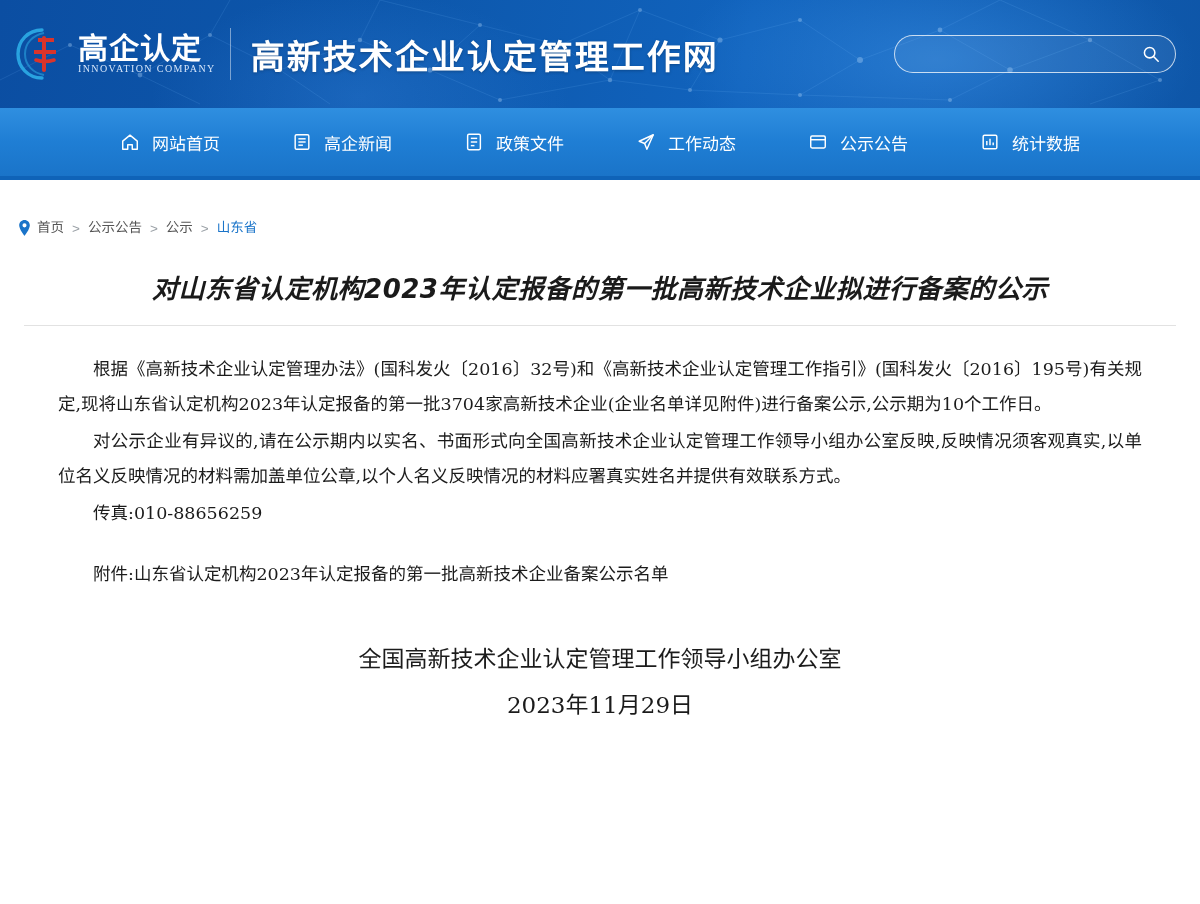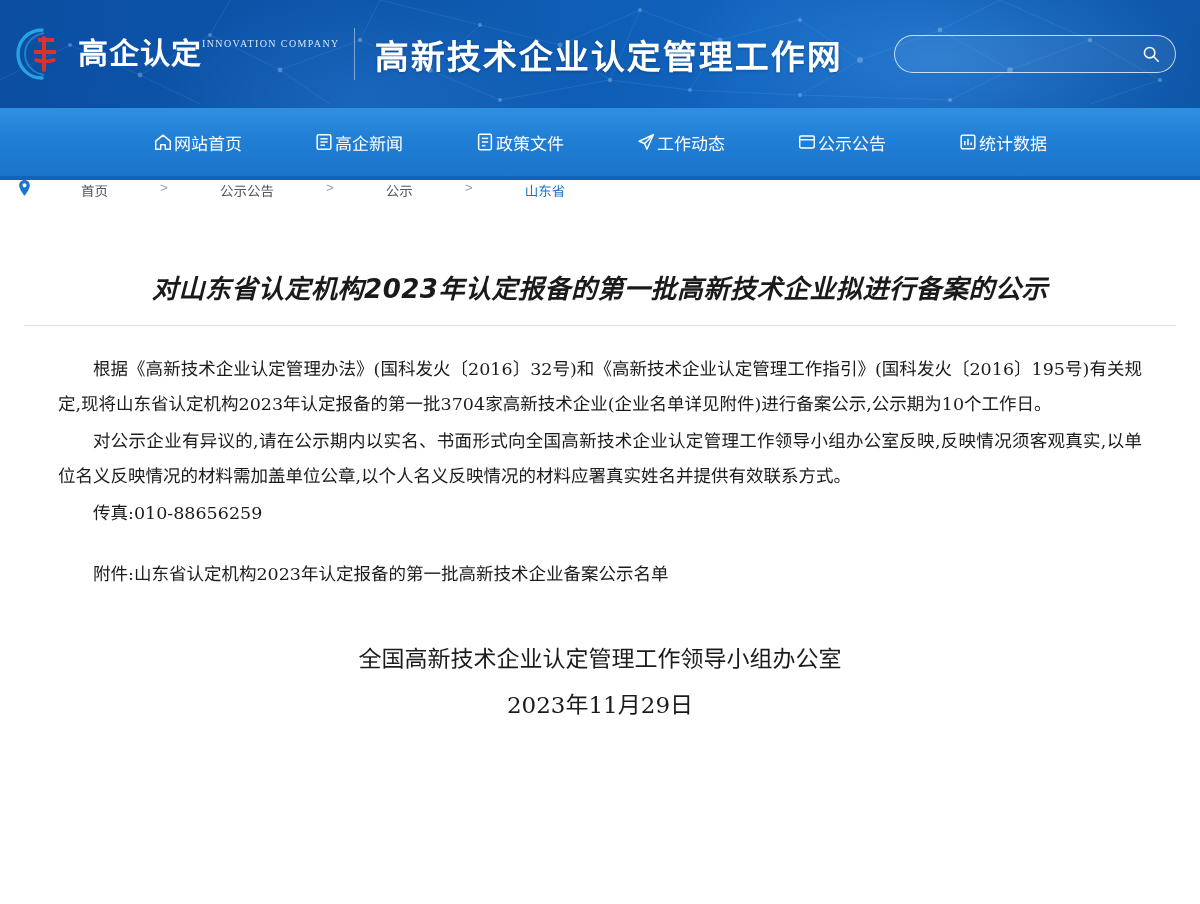--- a/index.html
+++ b/index.html
@@ -42,20 +42,21 @@
     align-items: center;
     gap: 8px;
     flex: 0 0 auto;
   }
   .logo-mark {
     width: 56px; height: 56px;
     position: relative;
   }
   .logo-text {
     display: flex;
+    flex-direction: column;
     line-height: 1;
   }
   .logo-cn {
     font-size: 30px;
     font-weight: 700;
     color: #fff;
     letter-spacing: 1px;
     font-family: "DejaVu Sans", "Liberation Sans", sans-serif;
   }
   .logo-en {
@@ -112,46 +113,45 @@
     height: 68px;
     background: linear-gradient(180deg, #2f8fe0 0%, #1f7ed4 50%, #1a74c9 100%);
     display: flex;
     align-items: center;
     justify-content: center;
     gap: 0;
   }
   .nav-item {
     display: flex;
     align-items: center;
-    gap: 1px;
+    gap: 12px;
     color: #fff;
     font-size: 17px;
     padding: 0 36px;
     cursor: pointer;
     white-space: nowrap;
     font-family: "DejaVu Sans", "Liberation Sans", sans-serif;
   }
   .nav-item .nav-ico { width: 20px; height: 20px; display: inline-block; }
 
   .nav-underline {
     height: 4px;
     background: #0f63b8;
     width: 100%;
   }
 
   
   .crumb-wrap {
     height: 56px;
     display: flex;
-    align-items: flex-start;
+    align-items: flex-end;
     padding-left: 18px;
     font-size: 13.5px;
     color: #555;
     background: #fff;
-    gap: 44px;
   }
   .crumb-pin { margin-right: 6px; display:inline-flex; }
   .crumb-sep { margin: 0 8px; color: #9aa0a6; }
   .crumb-link { color: #555; text-decoration: none; cursor: pointer; }
   .crumb-current { color: #1a74c9; cursor: pointer; }
 
   
   .content {
     margin: 0 24px;
     padding-top: 18px;

